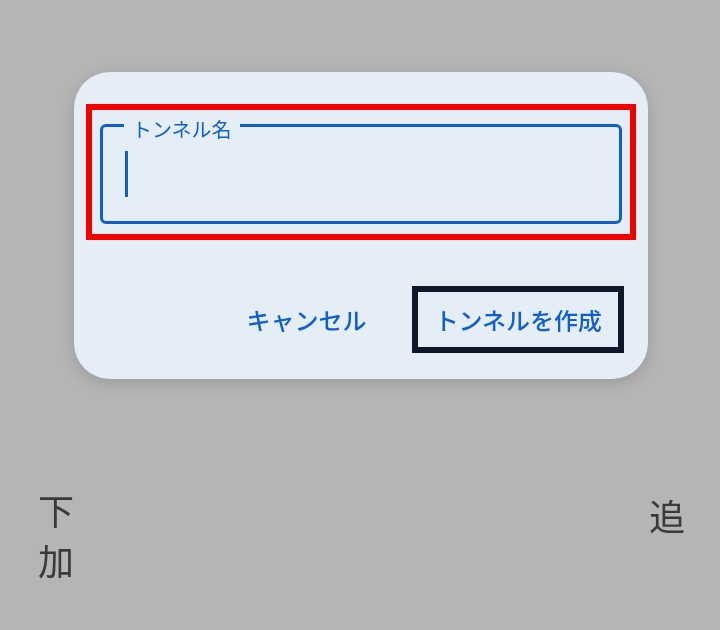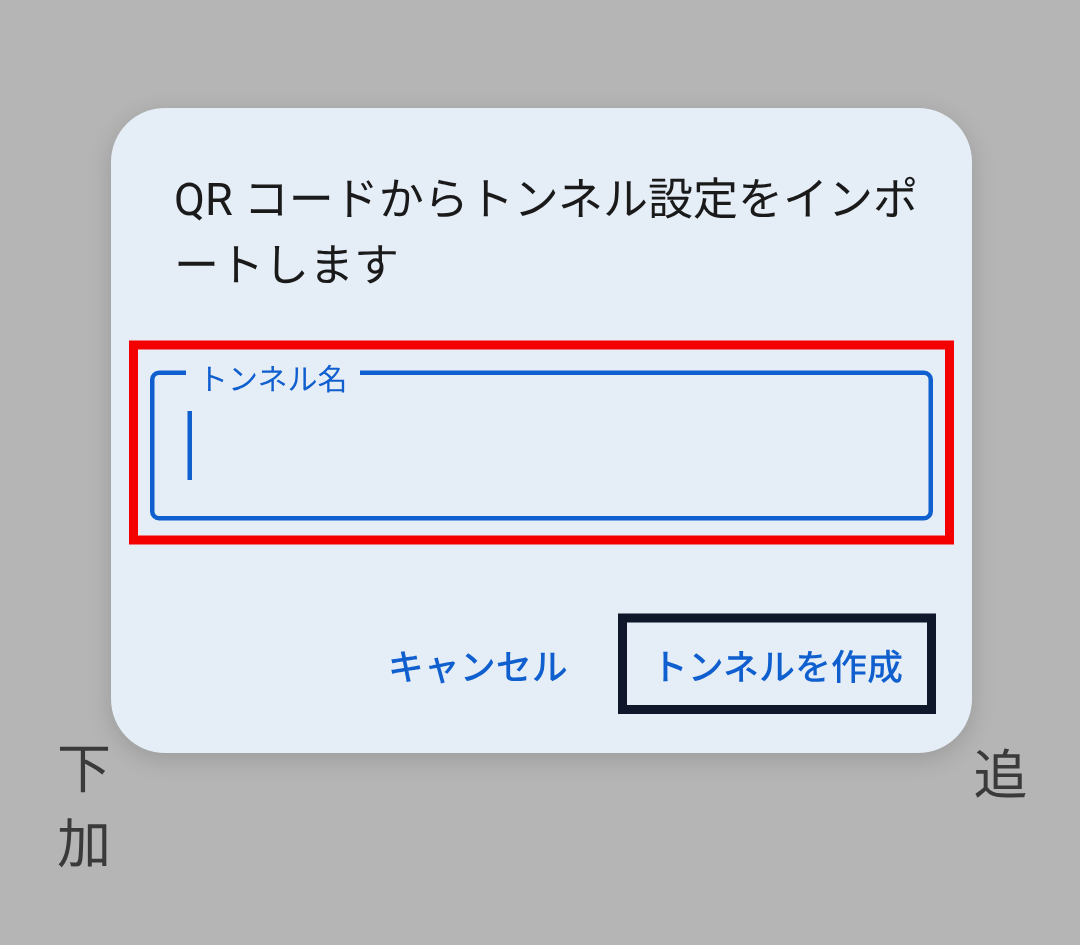--- a/index.html
+++ b/index.html
@@ -81,21 +81,21 @@
       position: absolute;
       left: 22px;
       top: 24px;
       width: 3px;
       height: 46px;
       background: #105fcf;
     }
     .dialog-actions {
       display: flex;
       justify-content: flex-end;
-      gap: 14px;
+      gap: 26px;
       padding: 20px 24px 0 0;
       align-items: center;
     }
     .btn {
       font-size: 24px;
       color: #105fcf;
       background: transparent;
       border: none;
       padding: 16px 20px;
       cursor: pointer;
@@ -118,21 +118,20 @@
 
 <div class="background-text">
   <span>下</span><br>
   <span>加</span>
 </div>
 <div class="bg-text-right">
   <span>追</span>
 </div>
 
 <div class="dialog">
-  <div class="dialog-title">QR コードからトンネル設定をインポートします</div>
 
   <div class="input-highlight">
     <div class="input-field-wrapper">
       <div class="input-label">トンネル名</div>
       <div class="input-field-border">
         <div class="input-cursor"></div>
       </div>
     </div>
   </div>
 

